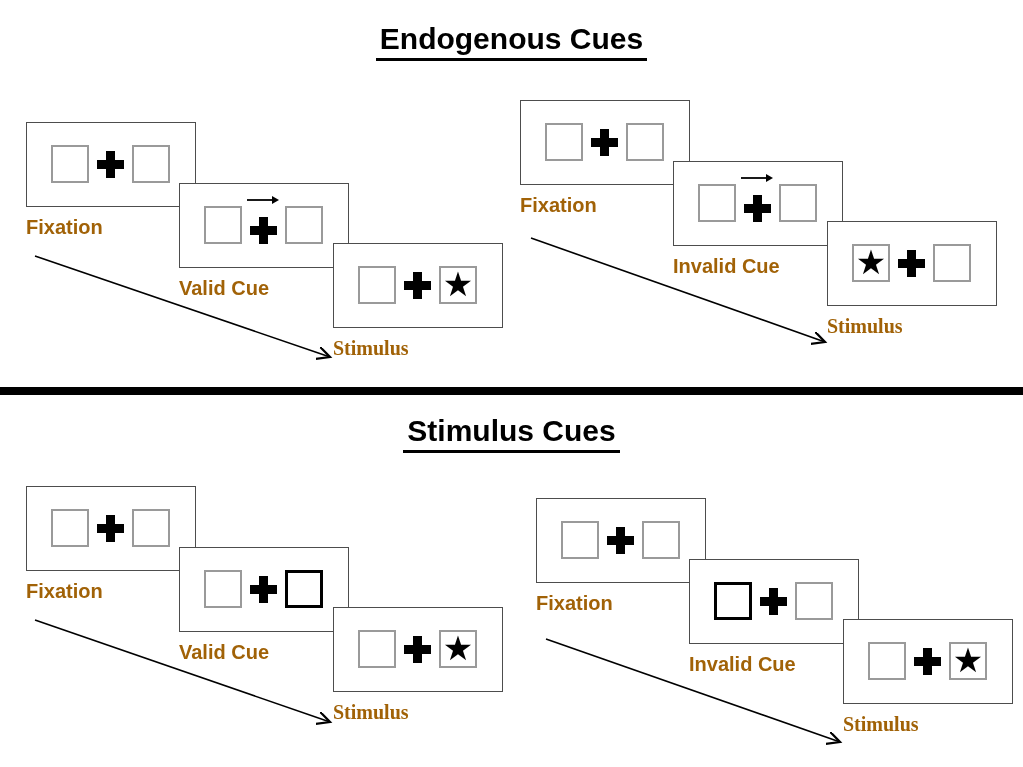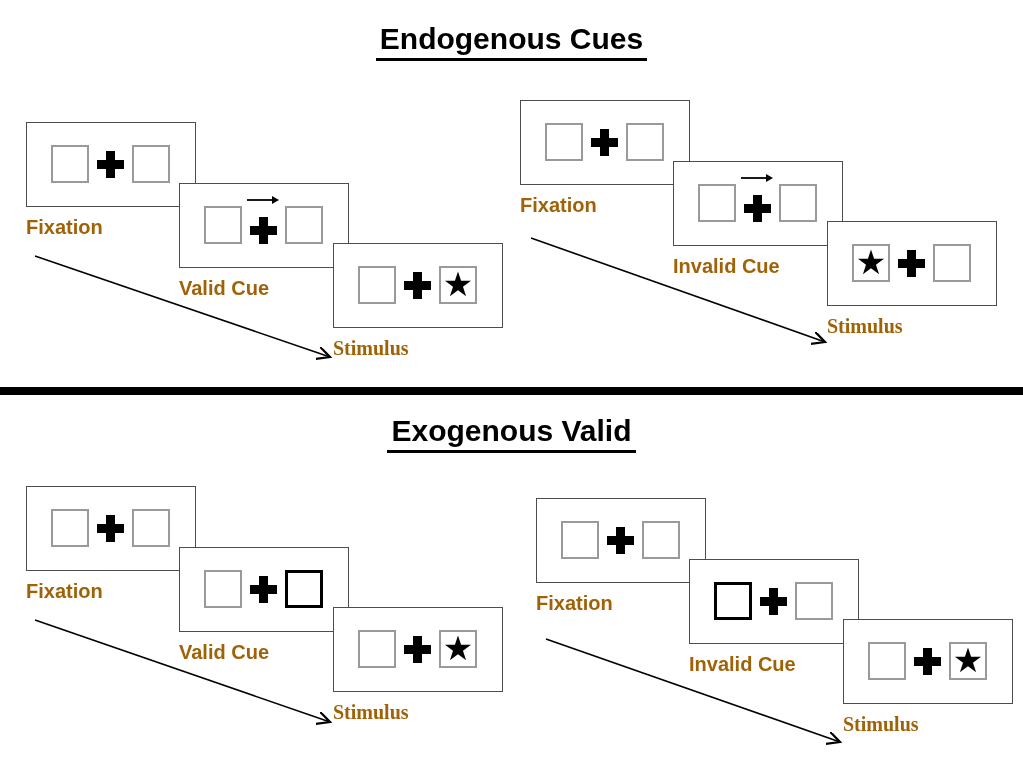--- a/index.html
+++ b/index.html
@@ -90,21 +90,21 @@
     <line x1="531" y1="238" x2="825" y2="342" stroke="#000" stroke-width="1.6" marker-end="url(#ah)"></line>
     <line x1="35" y1="620" x2="330" y2="722" stroke="#000" stroke-width="1.6" marker-end="url(#ah)"></line>
     <line x1="546" y1="639" x2="840" y2="742" stroke="#000" stroke-width="1.6" marker-end="url(#ah)"></line>
   </svg>
 
   <div class="section-title title-endo">
     <span>Endogenous Cues</span>
   </div>
   <div class="divider"></div>
   <div class="section-title title-exo">
-    <span>Exogenous Valid</span>
+    <span>Stimulus Cues</span>
   </div>
 
   <div class="seq seq-endo-valid">
     <div class="panel p1">
       <div class="box box-left"></div>
       <div class="plus"></div>
       <div class="box box-right"></div>
     </div>
     <div class="panel p2 has-cue-arrow">
       <div class="box box-left"></div>

